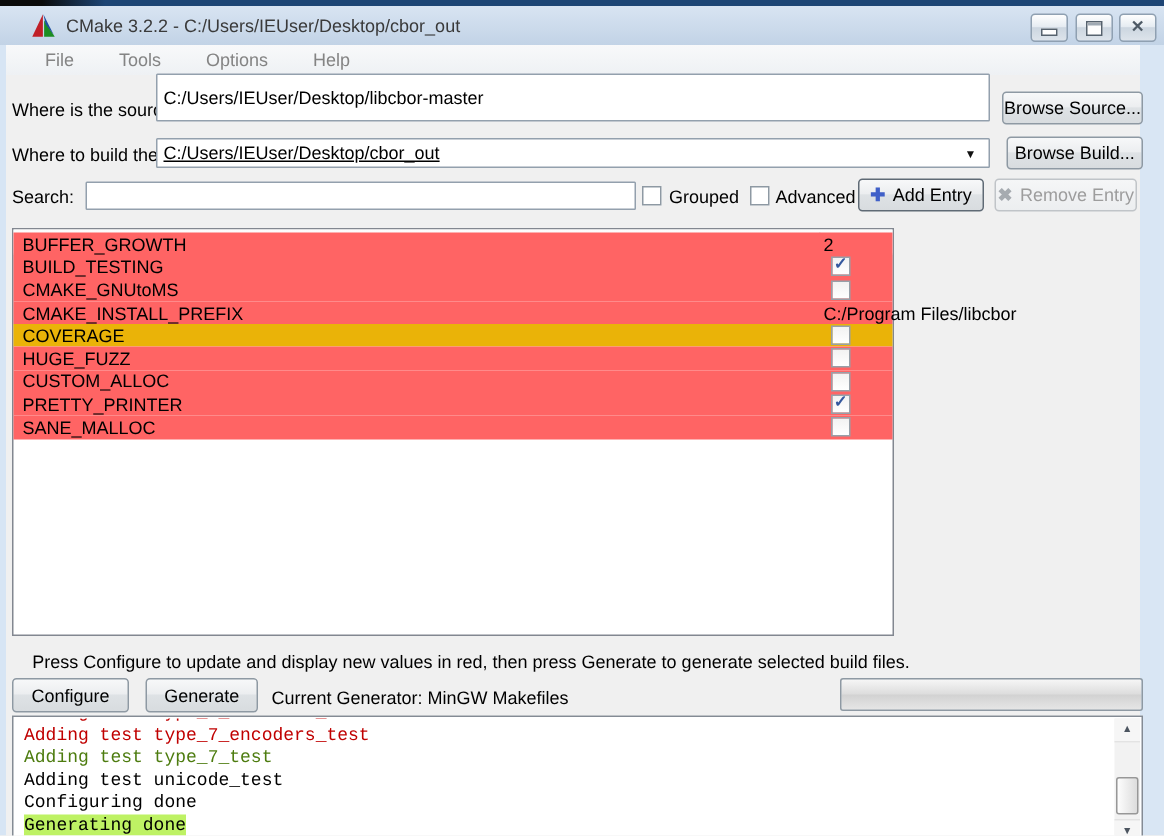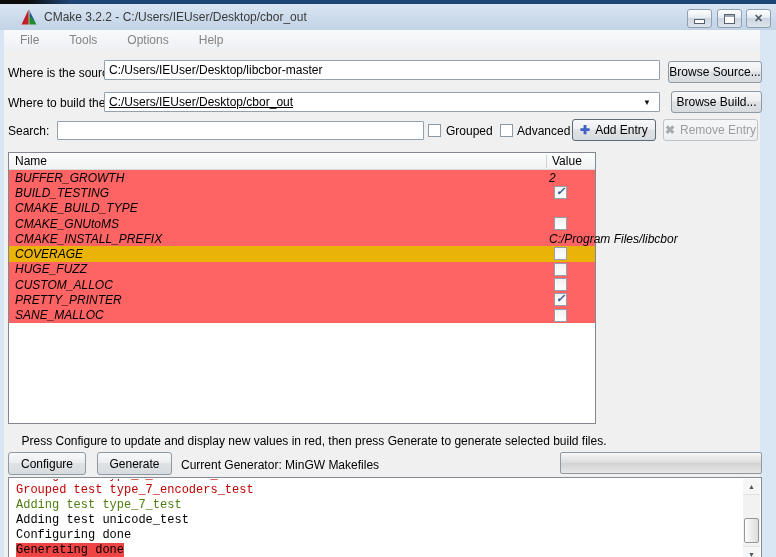--- a/index.html
+++ b/index.html
@@ -18,36 +18,36 @@
   #window-title{left:44px;top:6px;color:#3a3a3a;}
   .winbtn{top:5px;width:25px;height:19px;border:1px solid #8fa0b1;border-radius:3px;
     background:linear-gradient(#fefefe,#e6ecf2 45%,#ccd6e0 50%,#dde4eb);
     display:flex;align-items:center;justify-content:center;box-sizing:border-box;}
   #btn-min{left:687px;} #btn-max{left:717px;} #btn-close{left:746px;}
   .min-glyph{width:9px;height:3px;border:1px solid #56626e;background:#fdfdfd;margin-top:6px;}
   .max-glyph{width:9px;height:8px;border:1px solid #56626e;background:#fdfdfd;box-shadow:inset 0 2px 0 #9fa9b3;}
   .close-glyph{font-weight:bold;font-size:11px;color:#4e5a66;line-height:1;}
 
   #menubar{left:4px;top:30px;width:756px;height:20px;display:flex;align-items:center;
-    background:linear-gradient(#f8f9fa,#eef1f4);padding-left:16px;box-sizing:border-box;}
+    background:linear-gradient(#f8f9fa,#eef1f4);padding-left:26px;box-sizing:border-box;}
   .menu-item{color:#848484;margin-right:30px;}
 
   #left-strip{left:0;top:30px;width:4px;height:527px;background:#d7e5f4;}
   #right-strip{left:760px;top:30px;width:16px;height:527px;background:#d9e6f4;}
   #client{left:4px;top:50px;width:756px;height:507px;background:#f0f0f0;}
 
   .lbl{color:#000;}
   #lbl-source{left:8px;top:66px;}
   #lbl-build{left:8px;top:96px;}
   #lbl-search{left:8px;top:124px;}
   #lbl-generator{left:181px;top:458px;}
 
   .text-input{position:absolute;border:1px solid #93a0ad;background:#fff;font:12px "Liberation Sans",sans-serif;
     padding:0 4px;box-sizing:border-box;border-radius:1px;}
-  #input-source{left:104px;top:60px;width:556px;height:20px;}
+  #input-source{left:104px;top:49px;width:556px;height:32px;}
   #combo-build{left:104px;top:92px;width:556px;height:20px;border:1px solid #93a0ad;background:#fff;
     box-sizing:border-box;display:flex;align-items:center;padding-left:4px;border-radius:1px;text-decoration:underline;}
   #combo-arrow{position:absolute;right:8px;top:5px;font-size:8px;color:#111;}
   #input-search{left:57px;top:121px;width:367px;height:19px;}
 
   .btn{position:absolute;border:1px solid #8e99a3;border-radius:3px;box-sizing:border-box;
     background:linear-gradient(#f7f8f9,#eceef0 45%,#dee2e5 50%,#d8dcdf);
     display:flex;align-items:center;justify-content:center;font:12px "Liberation Sans",sans-serif;color:#000;}
   #btn-browse-source{left:668px;top:61px;width:94px;height:22px;}
   #btn-browse-build{left:671px;top:91px;width:91px;height:22px;}
@@ -65,40 +65,40 @@
   #cb-grouped{left:428px;top:124px;} #cb-advanced{left:500px;top:124px;}
   #lbl-grouped{left:446px;top:124px;} #lbl-advanced{left:517px;top:124px;}
 
   
   #cache-table{left:8px;top:152px;width:588px;height:272px;border:1px solid #828790;background:#fff;box-sizing:border-box;}
   #table-header{position:absolute;left:0;top:0;width:100%;height:17px;
     background:linear-gradient(#fdfdfd,#f1f2f3);border-bottom:1px solid #d9d9d9;box-sizing:border-box;}
   #col-name{position:absolute;left:6px;top:1px;}
   #col-value{position:absolute;left:543px;top:1px;}
   #header-divider{position:absolute;left:537px;top:2px;width:1px;height:13px;background:#d0d0d0;}
-  #cache-rows{position:absolute;left:0;top:17px;width:100%;font-style:italic;}
+  #cache-rows{position:absolute;left:0;top:2px;width:100%;}
   .cache-row{position:relative;height:15.3px;display:flex;align-items:center;}
   .cell-name{position:absolute;left:6px;white-space:nowrap;}
   .cell-value{position:absolute;left:540px;white-space:nowrap;}
   .row-cb{position:absolute;left:545px;top:1px;width:13px;height:13px;border:1px solid #97a0a9;
     background:linear-gradient(#f2f2f2,#fff);box-sizing:border-box;display:flex;align-items:center;justify-content:center;}
   .row-cb .mark{font-size:11px;font-weight:bold;color:#35589e;line-height:1;margin-top:-2px;}
 
   #help-text{left:4px;top:434px;width:620px;text-align:center;}
 
   #progressbar{left:560px;top:452px;width:202px;height:22px;border:1px solid #8e99a3;border-radius:2px;
     box-sizing:border-box;background:linear-gradient(#f6f6f6,#dddddd 48%,#d2d2d2 52%,#e6e6e6);}
 
   
   #log{left:8px;top:477px;width:754px;height:84px;border:1px solid #848b94;background:#fff;box-sizing:border-box;}
   #log-body{position:absolute;left:1px;top:1px;right:19px;bottom:1px;overflow:hidden;
     font-family:"Liberation Mono",monospace;font-size:12px;line-height:15px;padding-left:6px;}
   .log-line{white-space:nowrap;}
   .log-line.clipped{margin-top:-11px;}
-  .hl{background:#ef4444;}
+  .hl{background:#bef264;}
   #log-scrollbar{position:absolute;top:1px;right:1px;bottom:-2px;width:17px;background:#f2f2f2;}
   .scroll-btn{position:absolute;left:0;width:17px;height:15px;display:flex;align-items:center;justify-content:center;
     font-size:7px;color:#4c5560;background:#f6f6f6;}
   #scroll-up{top:0;border-bottom:1px solid #e3e3e3;}
   #scroll-down{bottom:0;border-top:1px solid #e3e3e3;}
   #scroll-thumb{position:absolute;left:1px;top:39px;width:15px;height:25px;border:1px solid #979797;
     background:linear-gradient(to right,#fdfdfd,#dcdcdc);border-radius:2px;box-sizing:border-box;}
 </style>
 </head>
 <body>
@@ -172,24 +172,20 @@
           <span class="cell-name">BUFFER_GROWTH</span>
           <span class="cell-value">2</span>
         </div>
         <div class="cache-row" style="background: rgb(255, 100, 100);">
           <span class="cell-name">BUILD_TESTING</span>
           <span class="row-cb">
             <span class="mark">✓</span>
           </span>
         </div>
         <div class="cache-row" style="background: rgb(255, 100, 100);">
-          <span class="cell-name">CMAKE_BUILD_TYPE</span>
-          <span class="cell-value"></span>
-        </div>
-        <div class="cache-row" style="background: rgb(255, 100, 100);">
           <span class="cell-name">CMAKE_GNUtoMS</span>
           <span class="row-cb"></span>
         </div>
         <div class="cache-row" style="background: rgb(255, 100, 100);">
           <span class="cell-name">CMAKE_INSTALL_PREFIX</span>
           <span class="cell-value">C:/Program Files/libcbor</span>
         </div>
         <div class="cache-row" style="background: #eab308;">
           <span class="cell-name">COVERAGE</span>
           <span class="row-cb"></span>
@@ -218,21 +214,21 @@
   <div id="help-text" class="abs">Press Configure to update and display new values in red, then press Generate to generate selected build files.</div>
 
   <span id="btn-configure" class="btn">Configure</span>
   <span id="btn-generate" class="btn">Generate</span>
   <span id="lbl-generator" class="abs lbl">Current Generator: MinGW Makefiles</span>
   <div id="progressbar" class="abs"></div>
 
   <div id="log" class="abs">
     <div id="log-body">
         <div class="log-line clipped" style="color: rgb(192, 0, 0);">Adding test type_6_encoders_test</div>
-        <div class="log-line" style="color: rgb(192, 0, 0);">Grouped test type_7_encoders_test</div>
+        <div class="log-line" style="color: rgb(192, 0, 0);">Adding test type_7_encoders_test</div>
         <div class="log-line" style="color: #4d7c0f;">Adding test type_7_test</div>
         <div class="log-line" style="color: #000000;">Adding test unicode_test</div>
         <div class="log-line" style="color: rgb(0, 0, 0);">Configuring done</div>
         <div class="log-line" style="color: rgb(0, 0, 0);"><span class="hl">Generating done</span></div>
       </div>
     <div id="log-scrollbar">
       <span id="scroll-up" class="scroll-btn">▲</span>
       <span id="scroll-thumb"></span>
       <span id="scroll-down" class="scroll-btn">▼</span>
     </div>

